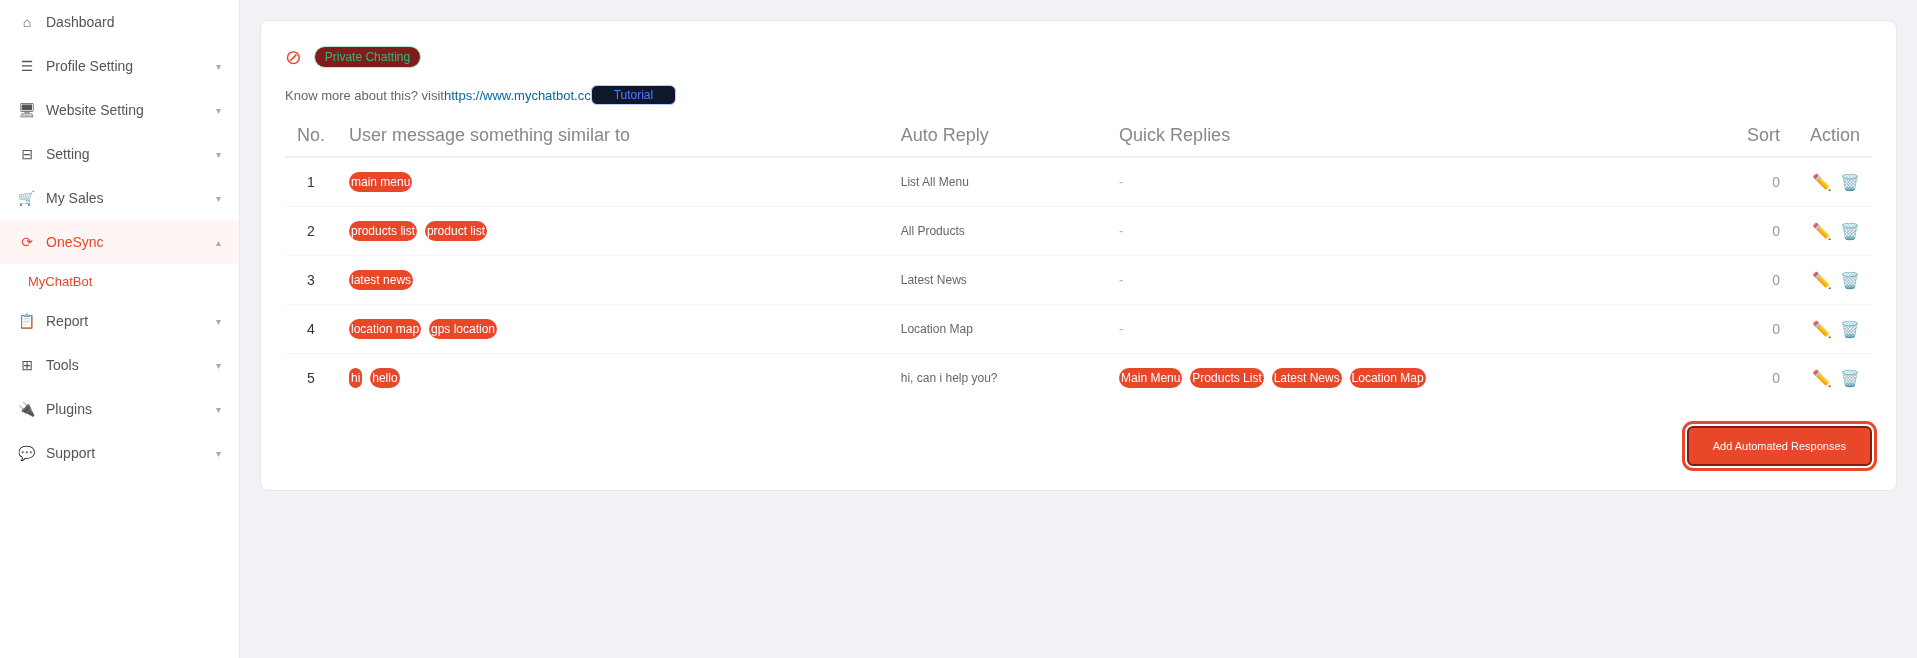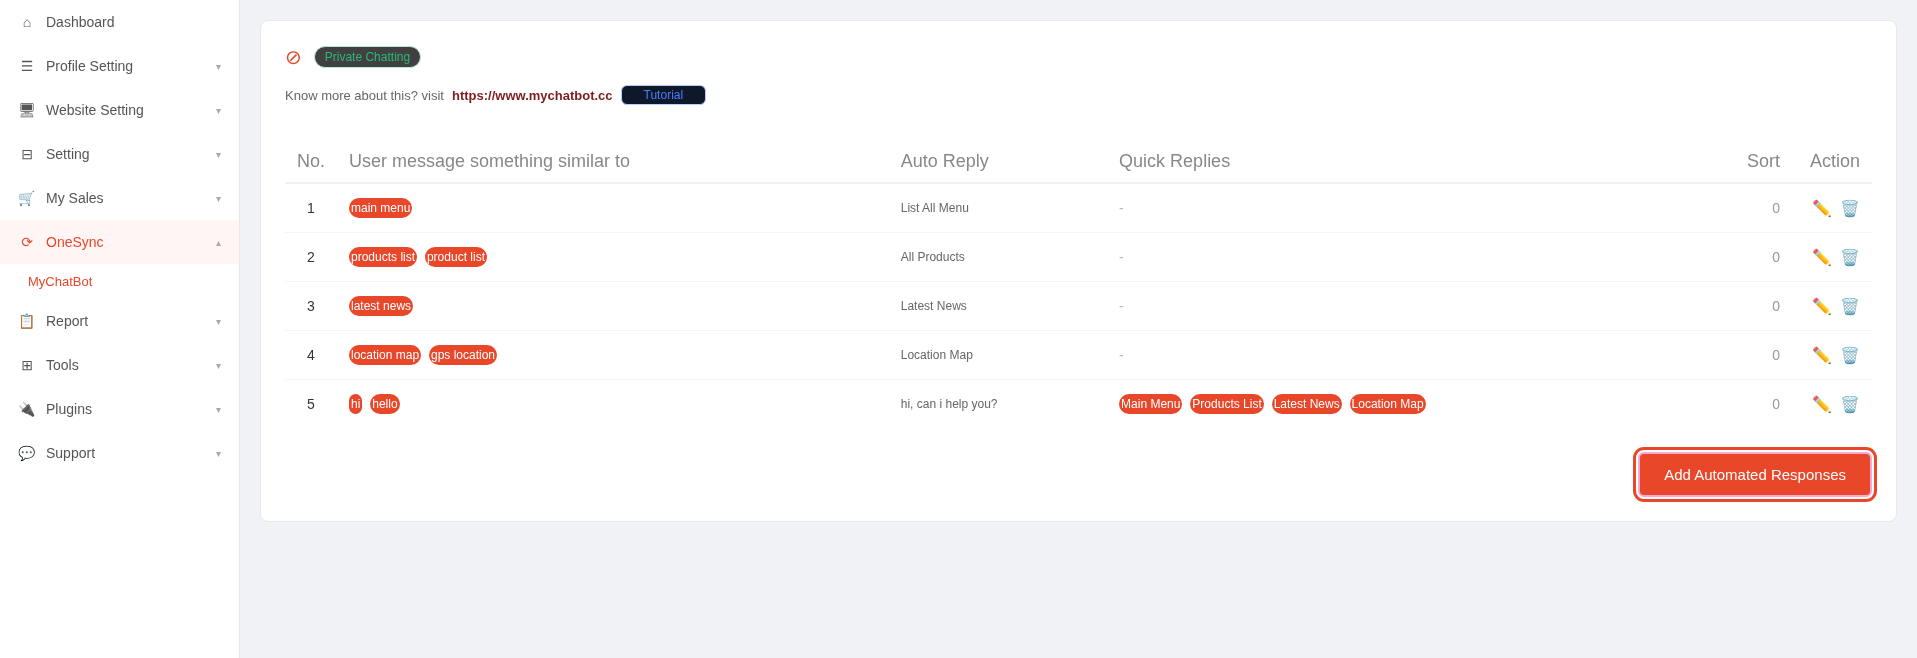--- a/index.html
+++ b/index.html
@@ -15,24 +15,24 @@
     .submenu-item { padding: 10px 18px 10px 28px; cursor: pointer; color: #e8472a; font-size: 13px; }
 
     
     .main { flex: 1; padding: 20px; overflow: auto; }
     .card { background: #fff; border-radius: 8px; border: 1px solid #e8e8e8; padding: 24px; }
 
     
     .page-header { display: flex; align-items: center; gap: 12px; margin-bottom: 16px; }
     .page-header-icon { color: #e8472a; font-size: 20px; }
     .page-title { font-size: 18px; font-weight: 600; color: #333; }
-    .badge-private { background: #404040; color: #2db77b; border: 1px solid #b7e8d0; padding: 3px 10px; border-radius: 12px; font-size: 12px; font-weight: 500; }
-
-    .info-row { display: flex; align-items: center; gap: 8px; margin-bottom: 36px; color: #666; font-size: 13px; }
-    .info-link { color: #7f1d1d; text-decoration: none; font-weight: bold; }
+    .badge-private { background: #7f1d1d; color: #2db77b; border: 1px solid #b7e8d0; padding: 3px 10px; border-radius: 12px; font-size: 12px; font-weight: 500; }
+
+    .info-row { display: flex; align-items: center; margin-bottom: 10px; color: #666; font-size: 13px; }
+    .info-link { color: #0369a1; text-decoration: none; }
     .badge-tutorial { background: #0f172a; color: #4a7eff; border: 1px solid #b7ccff; padding: 2px 22px; border-radius: 6px; font-size: 12px; }
 
     
     table { width: 100%; border-collapse: collapse; }
     thead tr { border-bottom: 2px solid #f0f0f0; }
     th { text-align: left; padding: 10px 12px; color: #888; font-weight: 500; font-size: 18px; }
     th.right { }
     td { padding: 14px 12px; border-bottom: 1px solid #f5f5f5; vertical-align: middle; }
     td.center { text-align: center; }
     td.right { text-align: right; color: #999; }
@@ -42,21 +42,21 @@
 
     .auto-reply-text { color: #666; font-size: 12px; }
     .quick-reply-dash { color: #bbb; }
 
     .action-icons { display: flex; align-items: center; justify-content: flex-end; gap: 8px; }
     .action-icon { font-size: 16px; cursor: pointer; }
     .edit-icon { color: #e8472a; }
     .delete-icon { color: #e8472a; }
 
     .add-btn-row { display: flex; justify-content: flex-end; margin-top: 24px; }
-    .add-btn { background: #e8472a; color: #fff; border: 2px solid #f9a8d4; padding: 12px 24px; border-radius: 6px; font-size: 15px; font-weight: 500; cursor: pointer; outline: 3px solid #e8472a; outline-offset: 2px; margin-left: 44px; }
+    .add-btn { background: #e8472a; color: #fff; border: 2px solid #7f1d1d; padding: 12px 24px; border-radius: 6px; font-size: 11px; font-weight: 500; cursor: pointer; outline: 3px solid #e8472a; outline-offset: 2px; margin-left: 44px; }
 
     .no-col { width: 50px; }
     .sort-col { width: 80px; text-align: right; }
     .action-col { width: 80px; text-align: right; }
   </style>
 </head>
 <body>
 
 <aside class="sidebar">
   <div class="sidebar-item">

